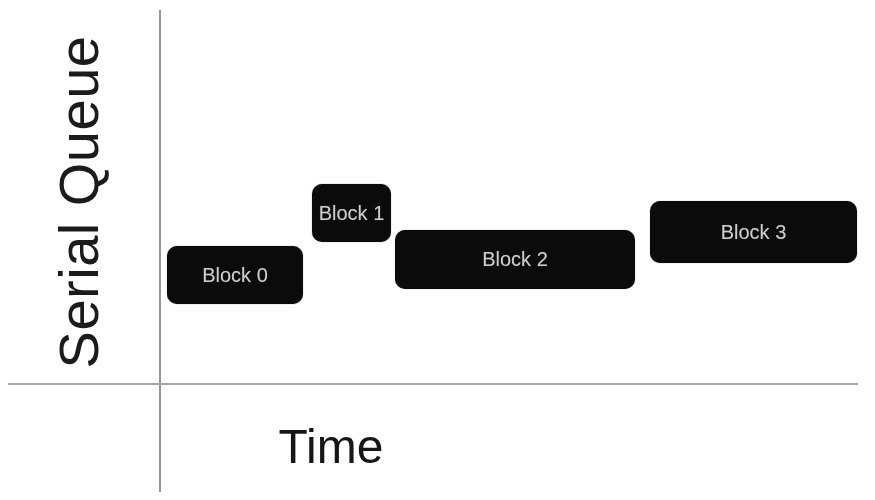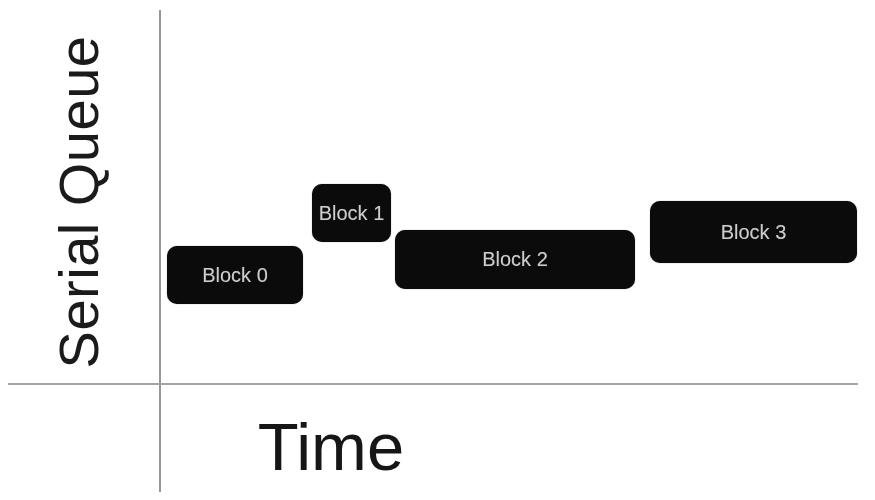--- a/index.html
+++ b/index.html
@@ -42,21 +42,21 @@
     font-size: 56px;
     color: #1b1b1b;
     letter-spacing: 0.5px;
   }
   .x-label {
     position: absolute;
     left: 331px;
     top: 446px;
     transform: translate(-50%, -50%);
     white-space: nowrap;
-    font-size: 67px;
+    font-size: 48px;
     color: #161616;
   }
   
   .block {
     position: absolute;
     background: #0b0b0b;
     border-radius: 10px;
     display: flex;
     align-items: center;
     justify-content: center;

